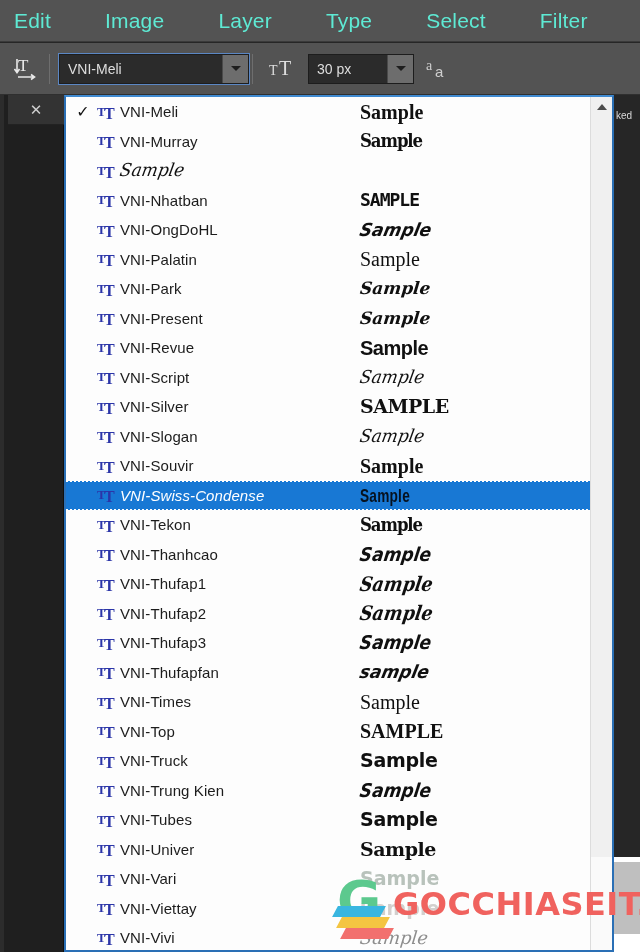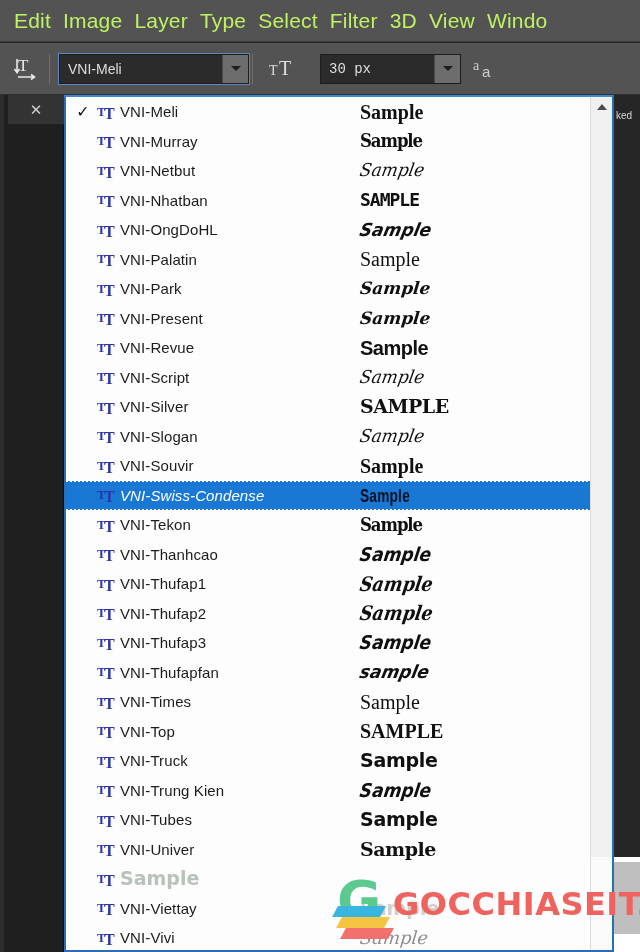--- a/index.html
+++ b/index.html
@@ -13,22 +13,22 @@
 
   
   .menubar {
     position: absolute; left: 0; top: 0; width: 640px; height: 42px;
     background: #535353;
     display: flex; align-items: center;
     border-bottom: 1px solid #3a3a3a;
     overflow: hidden;
   }
   .menu-item {
-    color: #bef264; font-size: 21px; line-height: 1;
-    padding: 0 6px; white-space: nowrap; letter-spacing: .2px;
+    color: #5eead4; font-size: 21px; line-height: 1;
+    padding: 0 27px; white-space: nowrap; letter-spacing: .2px;
   }
   .menu-item:first-child { padding-left: 14px; }
 
   
   .optionsbar {
     position: absolute; left: 0; top: 43px; width: 640px; height: 52px;
     background: #535353;
     display: flex; align-items: center;
     border-bottom: 1px solid #2f2f2f;
     overflow: hidden;
@@ -57,21 +57,21 @@
     display: flex; align-items: center; justify-content: center;
     border-left: 1px solid #4a4a4a; flex: 0 0 26px;
   }
   .combo .carrow::after {
     content: ""; width: 0; height: 0;
     border-left: 5px solid transparent; border-right: 5px solid transparent;
     border-top: 5px solid #1e1e1e;
   }
   #font-family-combo { width: 190px; margin-left: 4px; }
   #font-style-combo  { width: 110px; margin-left: 12px; }
-  #font-size-combo   { width: 141px; margin-left: 20px; font-family: Liberation Mono, monospace; }
+  #font-size-combo   { width: 106px; margin-left: 8px; }
   .size-icon {
     width: 34px; height: 40px; margin-left: 8px;
     display: flex; align-items: center; justify-content: center;
     color: #dddddd;
   }
   .aa-icon {
     width: 38px; height: 40px; margin-left: 6px;
     display: flex; align-items: center; justify-content: center;
     color: #cfcfcf;
   }
@@ -329,21 +329,20 @@
           <span class="sample s-slab">Sample</span>
         </div>
         <div class="frow">
           <span class="check"></span>
           <span class="tticon">
             <svg width="20" height="18" viewBox="0 0 20 18">
               <text x="0" y="13" font-family="Liberation Serif, serif" font-size="13" font-weight="bold" fill="#2b35a8">T</text>
               <text x="7" y="16" font-family="Liberation Serif, serif" font-size="16" font-weight="bold" fill="#2b35a8">T</text>
             </svg>
           </span>
-          <span class="fname">VNI-Netbut</span>
           <span class="sample s-script-lt">Sample</span>
         </div>
         <div class="frow">
           <span class="check"></span>
           <span class="tticon">
             <svg width="20" height="18" viewBox="0 0 20 18">
               <text x="0" y="13" font-family="Liberation Serif, serif" font-size="13" font-weight="bold" fill="#2b35a8">T</text>
               <text x="7" y="16" font-family="Liberation Serif, serif" font-size="16" font-weight="bold" fill="#2b35a8">T</text>
             </svg>
           </span>
@@ -593,20 +592,21 @@
           <span class="sample s-caps-d">Sample</span>
         </div>
         <div class="frow">
           <span class="check"></span>
           <span class="tticon">
             <svg width="20" height="18" viewBox="0 0 20 18">
               <text x="0" y="13" font-family="Liberation Serif, serif" font-size="13" font-weight="bold" fill="#2b35a8">T</text>
               <text x="7" y="16" font-family="Liberation Serif, serif" font-size="16" font-weight="bold" fill="#2b35a8">T</text>
             </svg>
           </span>
+          <span class="fname">VNI-Vari</span>
           <span class="sample s-faint">Sample</span>
         </div>
         <div class="frow">
           <span class="check"></span>
           <span class="tticon">
             <svg width="20" height="18" viewBox="0 0 20 18">
               <text x="0" y="13" font-family="Liberation Serif, serif" font-size="13" font-weight="bold" fill="#2b35a8">T</text>
               <text x="7" y="16" font-family="Liberation Serif, serif" font-size="16" font-weight="bold" fill="#2b35a8">T</text>
             </svg>
           </span>

